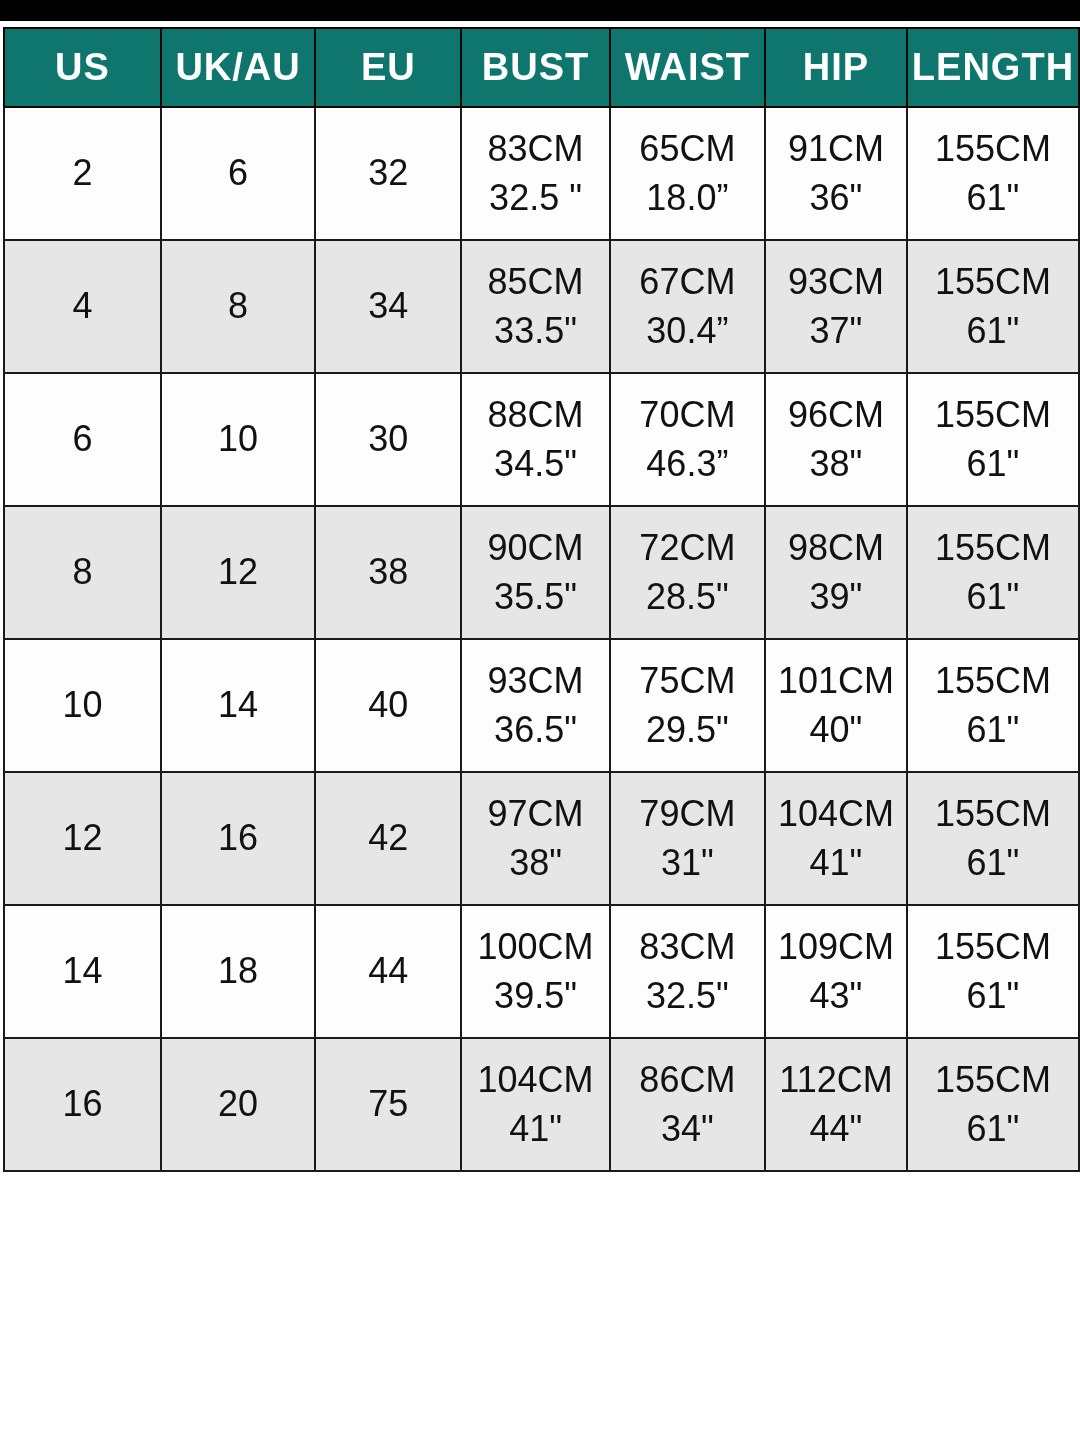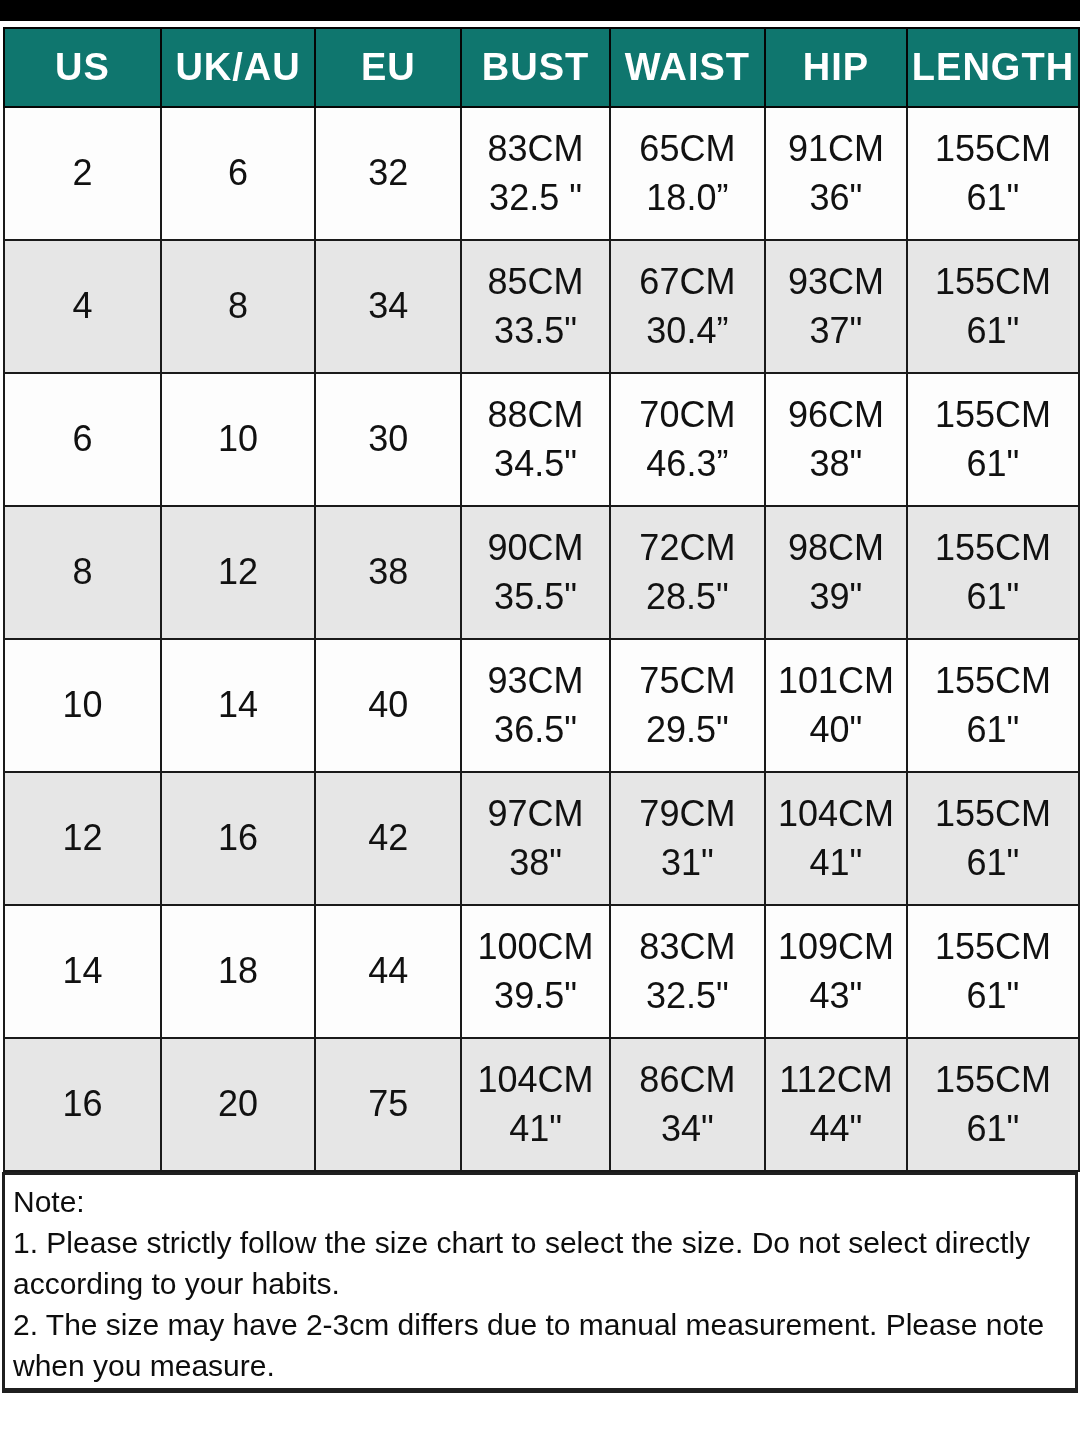--- a/index.html
+++ b/index.html
@@ -258,18 +258,13 @@
           </td>
           <td class="two-line">
             <div>155CM</div>
             <div>61"</div>
           </td>
         </tr>
       </tbody>
     </table>
   </div>
 
-  <div class="note-box">
-    <div class="note-line">Note:</div>
-    <div class="note-line">1. Please strictly follow the size chart  to select the size. Do not select directly according to your habits.</div>
-    <div class="note-line">2. The size may have 2-3cm differs due to manual measurement. Please note when you measure.</div>
-  </div>
 </div>
 
 </body></html>

